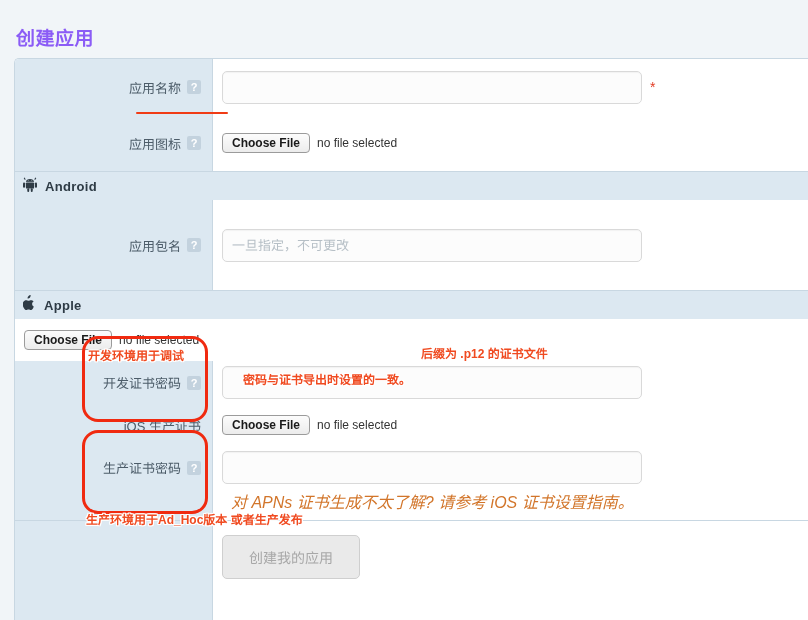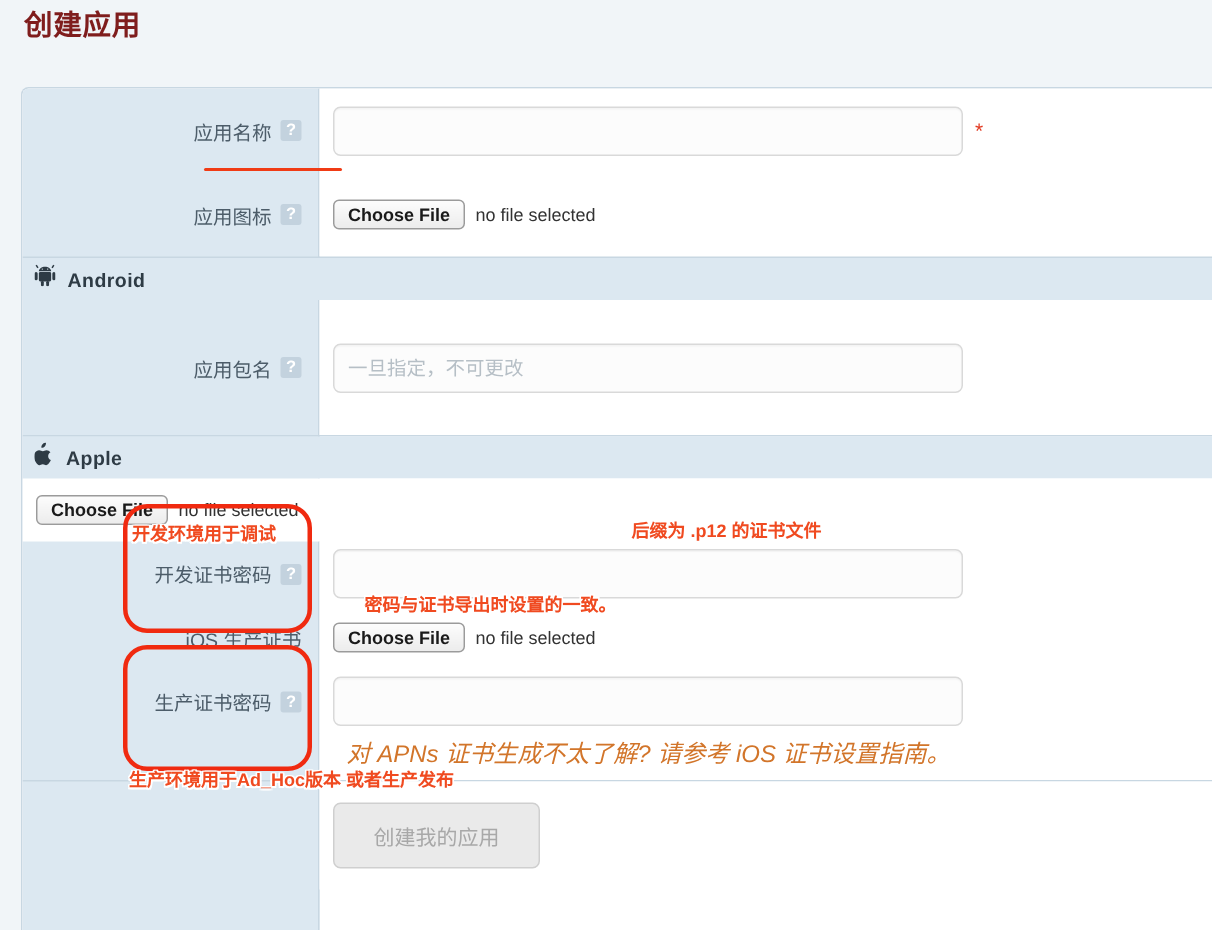--- a/index.html
+++ b/index.html
@@ -22,24 +22,24 @@
     position: relative;
     width: 808px;
     height: 620px;
     background: #f1f5f8;
   }
 
   
   .page-title {
     position: absolute;
     left: 16px;
-    top: 1px;
+    top: 23px;
     font-size: 19px;
     font-weight: bold;
-    color: #7f1d1d;
+    color: #8b5cf6;
     letter-spacing: 0.5px;
   }
 
   
   .form-panel {
     position: absolute;
     left: 14px;
     top: 58px;
     width: 794px;
     height: 562px;
@@ -364,17 +364,17 @@
   <div class="anno-underline" style="left:136px; top:112px; width:92px;"></div>
 
   <div class="anno-box" style="left:82px; top:336px; width:126px; height:86px;"></div>
 
   <div class="anno-box" style="left:82px; top:430px; width:126px; height:84px;"></div>
 
   <div class="anno-text" style="left:88px; top:308px;margin-top:38px;">开发环境用于调试</div>
 
   <div class="anno-text" style="left:421px; top:344px;">后缀为 .p12 的证书文件</div>
 
-  <div class="anno-text" style="left:243px; top:393px;">密码与证书导出时设置的一致。</div>
+  <div class="anno-text" style="left:243px; top:370px;">密码与证书导出时设置的一致。</div>
 
   <div class="anno-text" style="left:86px; top:510px;">生产环境用于Ad_Hoc版本 或者生产发布</div>
 
 </div>
 
 </body></html>

